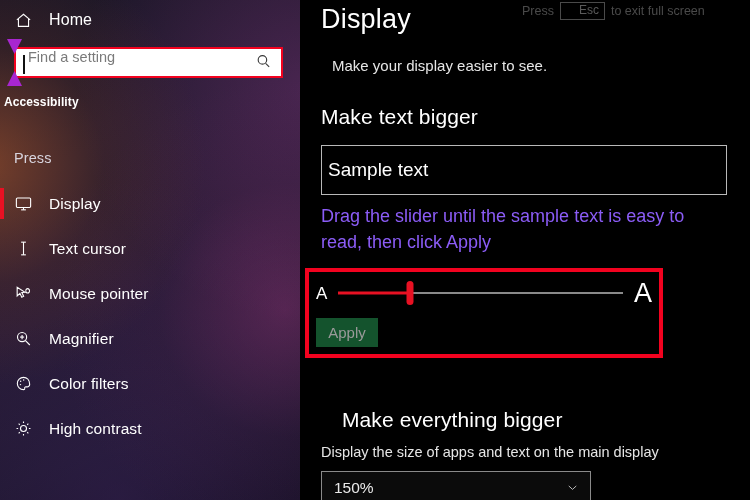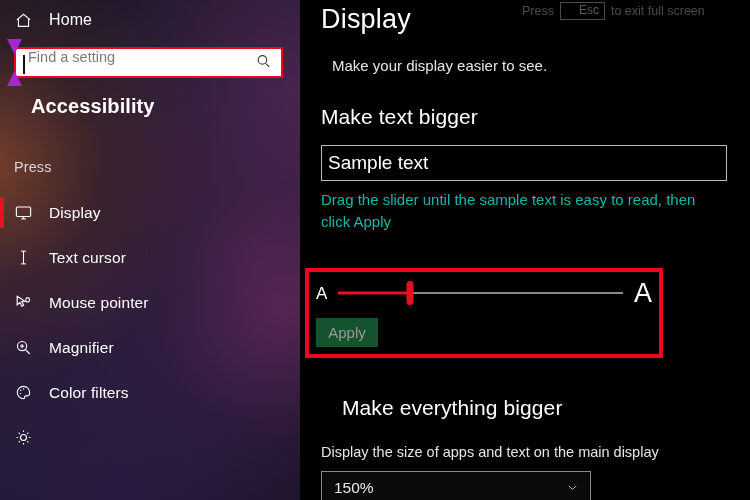--- a/index.html
+++ b/index.html
@@ -116,23 +116,23 @@
     background: #b02ad8;
     border-radius: 50%;
     filter: blur(0.4px);
   }
   #sel-handle-top { top: -8px; clip-path: polygon(50% 100%, 0 0, 100% 0); background: #a826d0; border-radius: 0; }
   #sel-handle-bot { bottom: -8px; clip-path: polygon(50% 0, 0 100%, 100% 100%); background: #a826d0; border-radius: 0; }
 
   
   #accessibility-heading {
     color: #ffffff;
-    font-size: 20px;
+    font-size: 12px;
     font-weight: bold;
-    margin: 17px 0 0 31px;
+    margin: 17px 0 0 4px;
     letter-spacing: 0.1px;
   }
 
   
   #vision-heading {
     color: #d8d4de;
     font-size: 14.5px;
     margin: 41px 0 0 14px;
     letter-spacing: 0.1px;
   }
@@ -193,36 +193,36 @@
     color: #ffffff;
     font-size: 21px;
     font-weight: normal;
     margin: 31px 0 0 21px;
     letter-spacing: 0.1px;
   }
 
   #sample-text-box {
     margin: 16px 0 0 21px;
     width: 406px;
-    height: 36px;
+    height: 50px;
     border: 1px solid #b9b9b9;
     box-sizing: border-box;
     background: #000;
     display: flex;
     align-items: center;
     padding-left: 6px;
   }
   #sample-text-value {
     color: #ffffff;
     font-size: 19px;
   }
 
   #slider-help {
-    color: #14b8a6;
-    font-size: 15px;
+    color: #8b5cf6;
+    font-size: 18px;
     line-height: 1.45;
     margin: 8px 0 0 21px;
     width: 400px;
   }
 
   
   #highlight-box {
     position: absolute;
     left: 5px;
     top: 268px;
@@ -288,21 +288,21 @@
     border: 0;
     color: #9a9a9a;
     font-family: "Liberation Sans", sans-serif;
     font-size: 15px;
     cursor: default;
     display: flex;
     align-items: center;
     justify-content: center;
   }
 
-  #everything-heading { margin-top: 0; position: absolute; left: 21px; top: 396px; }
+  #everything-heading { margin-top: 12px; position: absolute; left: 21px; top: 396px; }
   #everything-help {
     position: absolute;
     left: 21px;
     top: 444px;
     color: #e6e6e6;
     font-size: 14.5px;
     white-space: nowrap;
   }
   #scale-select {
     position: absolute;
@@ -416,20 +416,21 @@
       </div>
 
       <div class="sb-row">
         <span class="sb-ico">
           <svg width="19" height="19" viewBox="0 0 24 24" fill="none" stroke="#ffffff" stroke-width="1.4">
             <circle cx="12" cy="12" r="3.8"></circle>
             <path d="M12 3.2 V5.2 M12 18.8 V20.8 M3.2 12 H5.2 M18.8 12 H20.8"></path>
             <path d="M5.9 5.9 L7.3 7.3 M16.7 16.7 L18.1 18.1 M18.1 5.9 L16.7 7.3 M7.3 16.7 L5.9 18.1"></path>
           </svg>
         </span>
+        <span class="sb-label">High contrast</span>
       </div>
 
     </div>
   </div>
 
   <div id="main">
 
     <div id="esc-hint">
       <span>Press</span>
       <span id="esc-key">Esc</span>

